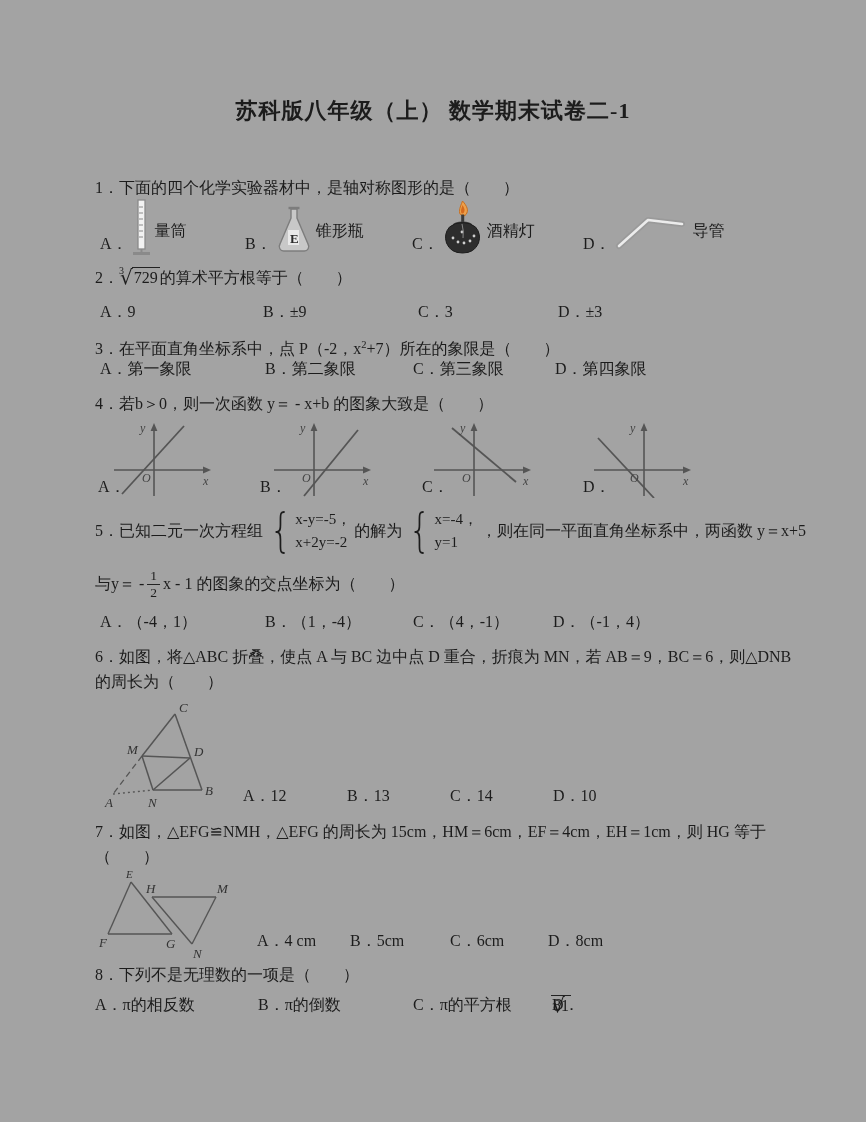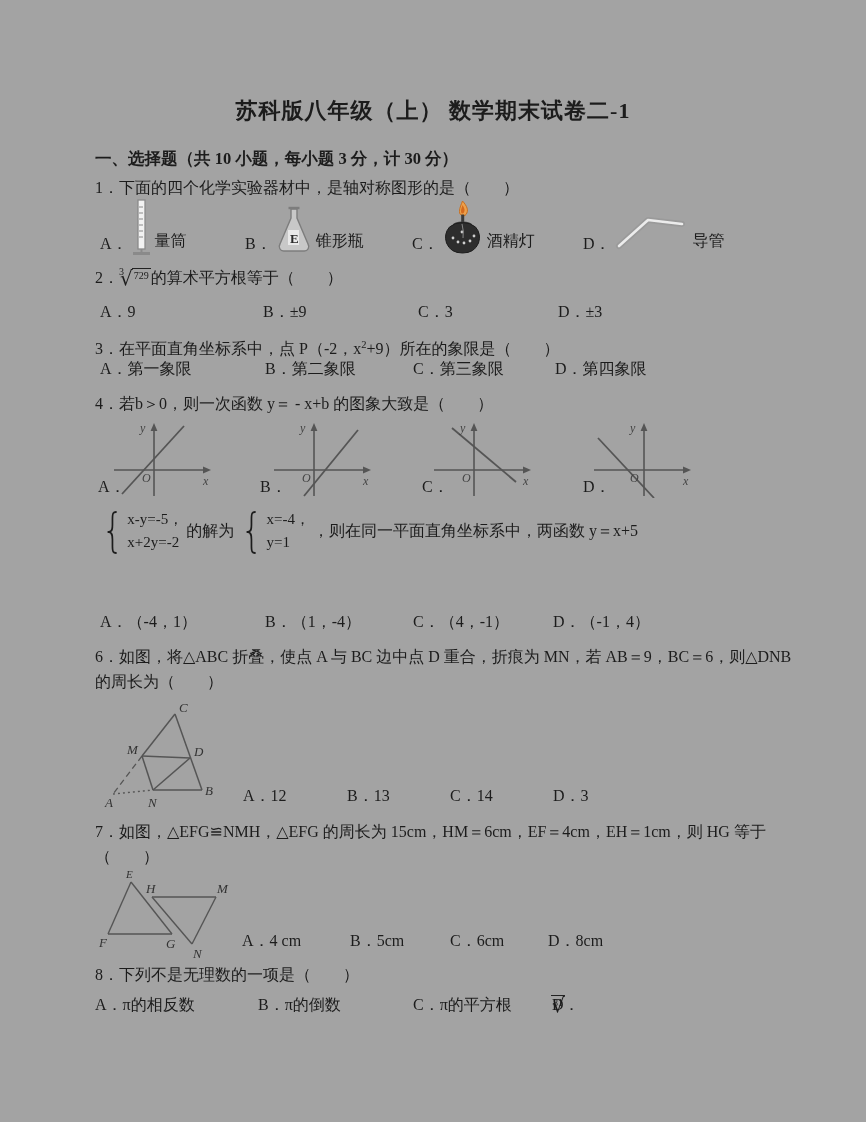--- a/index.html
+++ b/index.html
@@ -12,43 +12,42 @@
   .abs{position:absolute;}
   .title{width:866px;text-align:center;font-size:22px;font-weight:700;letter-spacing:1px;}
   .section{font-size:16.5px;font-weight:700;}
   .q{font-size:16px;line-height:24px;white-space:nowrap;}
   .opt{font-size:16px;white-space:nowrap;}
   .optrow span{position:absolute;top:0;}
   
   .rad{display:inline-flex;align-items:flex-start;vertical-align:-3px;}
   .rad .idx{font-size:10px;line-height:1;margin:0 -4px 0 0;position:relative;top:-1px;}
   .rad .sq{font-size:20px;line-height:1;font-family:"DejaVu Sans",sans-serif;}
-  .rad .rcd{border-top:1.2px solid #222;font-size:10px;line-height:1.3;padding:0 2px;margin-left:-1px;}
+  .rad .rcd{border-top:1.2px solid #222;font-size:16px;line-height:1.3;padding:0 2px;margin-left:-1px;}
   
   .frac{display:inline-flex;flex-direction:column;align-items:center;font-size:13.5px;line-height:1.15;margin:0 3px;}
   .frac .den{border-top:1.2px solid #222;padding:0 3px;}
   
   .sys{display:inline-flex;align-items:center;margin:0 3px;}
   .sys .brace{font-size:46px;font-weight:300;line-height:.9;transform:scaleX(.75);font-family:"DejaVu Sans",sans-serif;}
   .sys .eqs{display:flex;flex-direction:column;justify-content:center;font-size:15px;line-height:1.55;}
   .flexrow{display:flex;align-items:center;}
   .q1opt{display:flex;align-items:flex-end;gap:3px;height:58px;}
-  .q1opt .cap{font-size:16px;margin-bottom:4px;}
+  .q1opt .cap{font-size:16px;margin-bottom:14px;}
   .q1opt .letter{font-size:16px;margin-bottom:1px;}
   sup.s2{font-size:10.5px;vertical-align:6px;}
   svg text{font-family:"Liberation Serif","DejaVu Serif",serif;}
 </style>
 </head>
 <body>
 
 <div class="page">
 
   <div class="abs title" style="top:96px;left:0;">苏科版八年级（上） 数学期末试卷二-1</div>
 
-  <div class="abs section" style="left:95px;top:148px;">一、选择题（共 10 小题，每小题 3 分，计 30 分）</div>
 
   <div class="abs q" style="left:95px;top:176px;">1．下面的四个化学实验器材中，是轴对称图形的是（　　）</div>
 
   <div class="abs q1opt" style="left:100px;top:198px;">
     <span class="letter">A．</span>
     <svg width="21" height="58" viewBox="0 0 21 58">
       <rect x="7" y="2" width="7" height="49" fill="#f2f2f2" stroke="#8a8a8a" stroke-width="1.3"></rect>
       <line x1="8" y1="9" x2="12" y2="9" stroke="#8a8a8a"></line>
         <line x1="8" y1="15" x2="12" y2="15" stroke="#8a8a8a"></line>
       <line x1="8" y1="21" x2="12" y2="21" stroke="#8a8a8a"></line>
@@ -110,21 +109,21 @@
     <span>的算术平方根等于（　　）</span>
   </div>
   <div class="abs optrow" style="left:0;top:302px;">
     <span class="opt" style="left:100px;">A．9</span>
     <span class="opt" style="left:263px;">B．±9</span>
     <span class="opt" style="left:418px;">C．3</span>
     <span class="opt" style="left:558px;">D．±3</span>
   </div>
 
   <div class="abs q" style="left:95px;top:333px;">
-    <span>3．在平面直角坐标系中，点 P（-2，x</span><sup class="s2">2</sup><span>+9）所在的象限是（　　）</span>
+    <span>3．在平面直角坐标系中，点 P（-2，x</span><sup class="s2">2</sup><span>+7）所在的象限是（　　）</span>
   </div>
   <div class="abs optrow" style="left:0;top:359px;">
     <span class="opt" style="left:100px;">A．第一象限</span>
     <span class="opt" style="left:265px;">B．第二象限</span>
     <span class="opt" style="left:413px;font-family:Liberation Serif, serif;">C．第三象限</span>
     <span class="opt" style="left:555px;">D．第四象限</span>
   </div>
 
   <div class="abs q" style="left:95px;top:392px;">4．若b＞0，则一次函数 y＝ - x+b 的图象大致是（　　）</div>
 
@@ -170,36 +169,45 @@
   </svg>
 
   <div class="abs optrow" style="left:0;top:477px;">
     <span class="opt" style="left:98px;">A．</span>
     <span class="opt" style="left:260px;">B．</span>
     <span class="opt" style="left:422px;">C．</span>
     <span class="opt" style="left:583px;">D．</span>
   </div>
 
   <div class="abs q flexrow" style="left:95px;top:502px;height:58px;">
+    <span>5．已知二元一次方程组</span>
     <span class="sys">
       <span class="brace">{</span>
       <span class="eqs">
         <span>x-y=-5，</span>
         <span>x+2y=-2</span>
       </span>
     </span>
     <span>的解为</span>
     <span class="sys">
       <span class="brace">{</span>
       <span class="eqs">
         <span>x=-4，</span>
         <span>y=1</span>
       </span>
     </span>
     <span>，则在同一平面直角坐标系中，两函数 y＝x+5</span>
+  </div>
+  <div class="abs q flexrow" style="left:95px;top:562px;height:44px;">
+    <span>与y＝ - </span>
+    <span class="frac">
+      <span class="num">1</span>
+      <span class="den">2</span>
+    </span>
+    <span>x - 1 的图象的交点坐标为（　　）</span>
   </div>
   <div class="abs optrow" style="left:0;top:612px;">
     <span class="opt" style="left:100px;">A．（-4，1）</span>
     <span class="opt" style="left:265px;">B．（1，-4）</span>
     <span class="opt" style="left:413px;">C．（4，-1）</span>
     <span class="opt" style="left:553px;">D．（-1，4）</span>
   </div>
 
   <div class="abs q" style="left:95px;top:645px;">6．如图，将△ABC 折叠，使点 A 与 BC 边中点 D 重合，折痕为 MN，若 AB＝9，BC＝6，则△DNB</div>
   <div class="abs q" style="left:95px;top:670px;">的周长为（　　）</div>
@@ -218,21 +226,21 @@
     <text x="99" y="56" font-size="13" font-style="italic" fill="#333">D</text>
     <text x="10" y="107" font-size="13" font-style="italic" fill="#333">A</text>
     <text x="53" y="107" font-size="13" font-style="italic" fill="#333">N</text>
     <text x="110" y="95" font-size="13" font-style="italic" fill="#333">B</text>
   </svg>
 
   <div class="abs optrow" style="left:0;top:786px;">
     <span class="opt" style="left:243px;text-align:center;">A．12</span>
     <span class="opt" style="left:347px;">B．13</span>
     <span class="opt" style="left:450px;">C．14</span>
-    <span class="opt" style="left:553px;">D．3</span>
+    <span class="opt" style="left:553px;">D．10</span>
   </div>
 
   <div class="abs q" style="left:95px;top:820px;">7．如图，△EFG≌NMH，△EFG 的周长为 15cm，HM＝6cm，EF＝4cm，EH＝1cm，则 HG 等于</div>
   <div class="abs q" style="left:95px;top:845px;">（　　）</div>
 
   <svg class="abs" style="left:95px;top:868px;" width="140" height="95" viewBox="0 0 140 95">
     <line x1="36" y1="14" x2="13" y2="66" stroke="#555" stroke-width="1.4"></line>
     <line x1="13" y1="66" x2="77" y2="66" stroke="#555" stroke-width="1.4"></line>
     <line x1="36" y1="14" x2="77" y2="66" stroke="#555" stroke-width="1.4"></line>
     <line x1="57" y1="29" x2="121" y2="29" stroke="#555" stroke-width="1.4"></line>
@@ -240,21 +248,21 @@
     <line x1="57" y1="29" x2="97" y2="76" stroke="#555" stroke-width="1.4"></line>
     <text x="31" y="10" font-size="11" font-style="italic" fill="#333">E</text>
     <text x="51" y="25" font-size="13" font-style="italic" fill="#333">H</text>
     <text x="122" y="25" font-size="13" font-style="italic" fill="#333">M</text>
     <text x="4" y="79" font-size="13" font-style="italic" fill="#333">F</text>
     <text x="71" y="80" font-size="13" font-style="italic" fill="#333">G</text>
     <text x="98" y="90" font-size="13" font-style="italic" fill="#333">N</text>
   </svg>
 
   <div class="abs optrow" style="left:0;top:931px;">
-    <span class="opt" style="left:242px;">A．4 cm</span>
+    <span class="opt" style="left:257px;">A．4 cm</span>
     <span class="opt" style="left:350px;">B．5cm</span>
     <span class="opt" style="left:450px;">C．6cm</span>
     <span class="opt" style="left:548px;">D．8cm</span>
   </div>
 
   <div class="abs q" style="left:95px;top:963px;">8．下列不是无理数的一项是（　　）</div>
   <div class="abs optrow" style="left:0;top:995px;height:26px;">
     <span class="opt" style="left:95px;">A．π的相反数</span>
     <span class="opt" style="left:258px;">B．π的倒数</span>
     <span class="opt" style="left:413px;text-align:center;">C．π的平方根</span>

